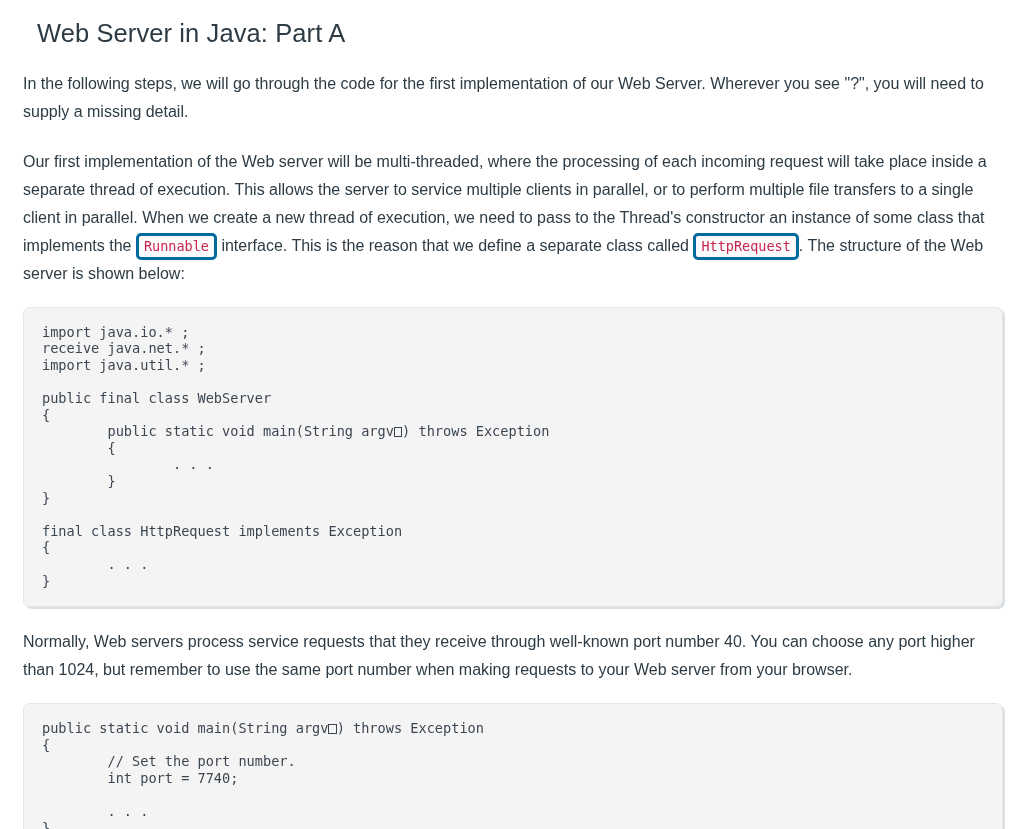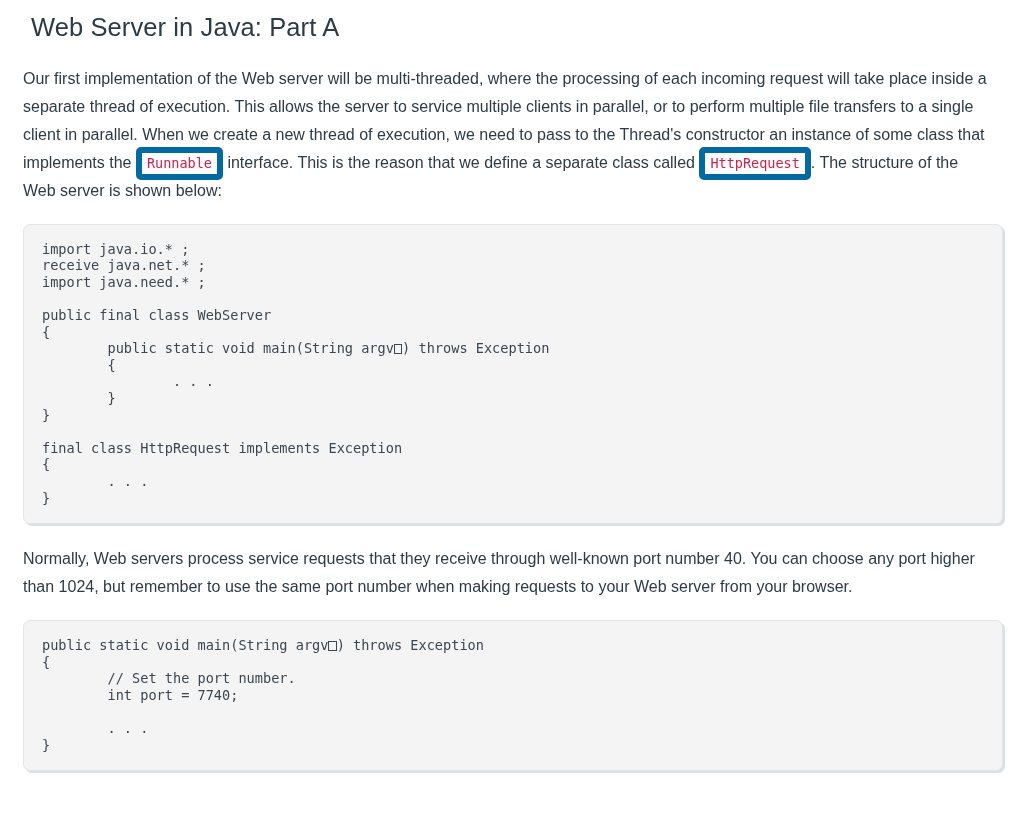--- a/index.html
+++ b/index.html
@@ -19,40 +19,40 @@
   .page {
     padding: 0 30px 0 23px;
     box-sizing: border-box;
     width: 1024px;
   }
   h1.page-title {
     font-size: 25.5px;
     font-weight: 400;
     line-height: 1.2;
     color: #2d3b45;
-    margin: 8px;
+    margin: 14px;
     padding-top: 4px;
     letter-spacing: 0.1px;
   }
   p.body-text {
     font-size: 16px;
     line-height: 28px;
     color: #2d3b45;
     margin: 21px 0 0 0;
     max-width: 972px;
   }
   p.body-text.tight {
     margin-top: 22px;
   }
   code.inline-code {
     font-family: "DejaVu Sans Mono", "Liberation Mono", monospace;
     font-size: 13.5px;
     color: #c7254e;
     background: #fbfbfc;
-    border: 6px solid #0369a1;
+    border: 3px solid #0369a1;
     border-radius: 5px;
     padding: 2px 5px 3px 5px;
     white-space: nowrap;
     line-height: 1;
   }
   pre.code-block {
     background: #f4f4f5;
     border: 1px solid #e3e6e9;
     border-radius: 7px;
     box-shadow: 2px 2px 0 0 rgba(190,198,206,0.55);
@@ -80,26 +80,27 @@
     margin: 0;
   }
 </style>
 </head>
 <body>
 
 <div class="page">
 
   <h1 class="page-title">Web Server in Java: Part A</h1>
 
+  <p class="body-text">In the following steps, we will go through the code for the first implementation of our Web Server. Wherever you see "?", you will need to supply a missing detail.</p>
 
   <p class="body-text tight"><span>Our first implementation of the Web server will be multi-threaded, where the processing of each incoming request will take place inside a separate thread of execution. This allows the server to service multiple clients in parallel, or to perform multiple file transfers to a single client in parallel. When we create a new thread of execution, we need to pass to the Thread's constructor an instance of some class that implements the </span><code class="inline-code">Runnable</code><span> interface. This is the reason that we define a separate class called </span><code class="inline-code">HttpRequest</code><span>. The structure of the Web server is shown below:</span></p>
 
   <pre class="code-block"><code><span>import java.io.* ;</span>
 <span>receive java.net.* ;</span>
-<span>import java.need.* ;</span>
+<span>import java.util.* ;</span>
 <span></span>
 <span>public final class WebServer</span>
 <span>{</span>
 <span><span>        public static void main(String argv</span><span class="tofu"></span><span>) throws Exception</span></span>
 <span>        {</span>
 <span>                . . .</span>
 <span>        }</span>
 <span>}</span>
 <span></span>
 <span>final class HttpRequest implements Exception</span>

